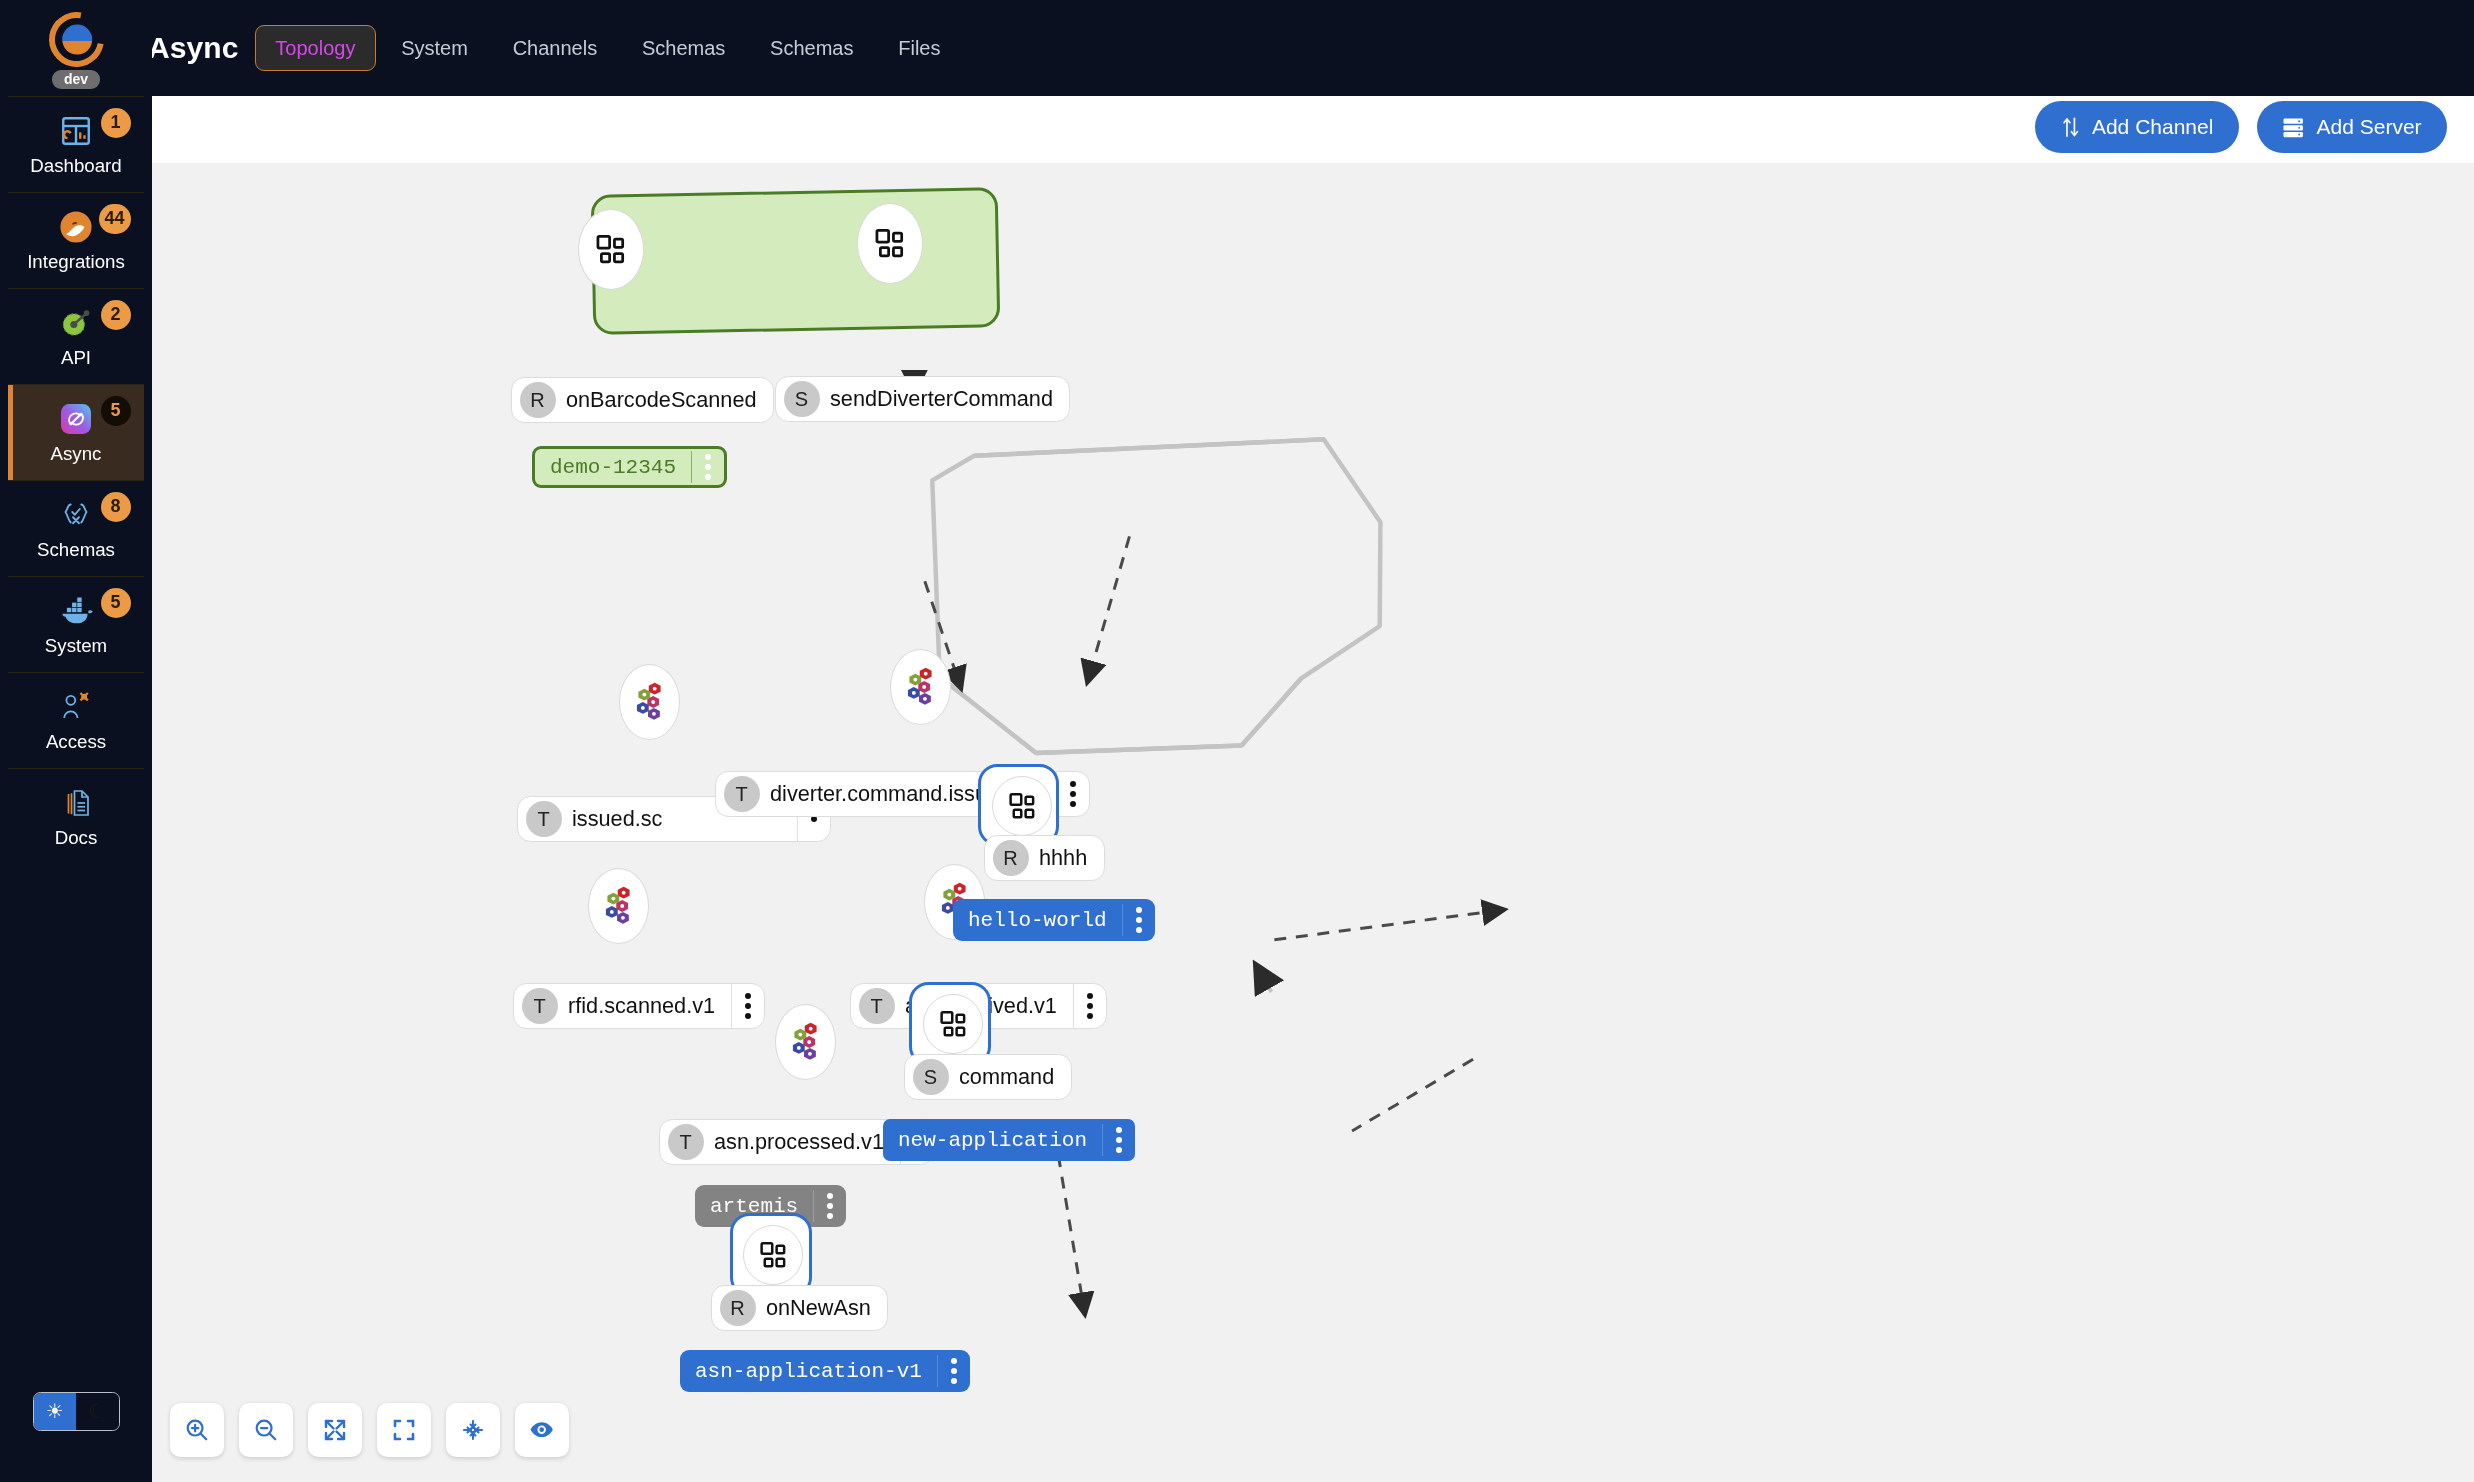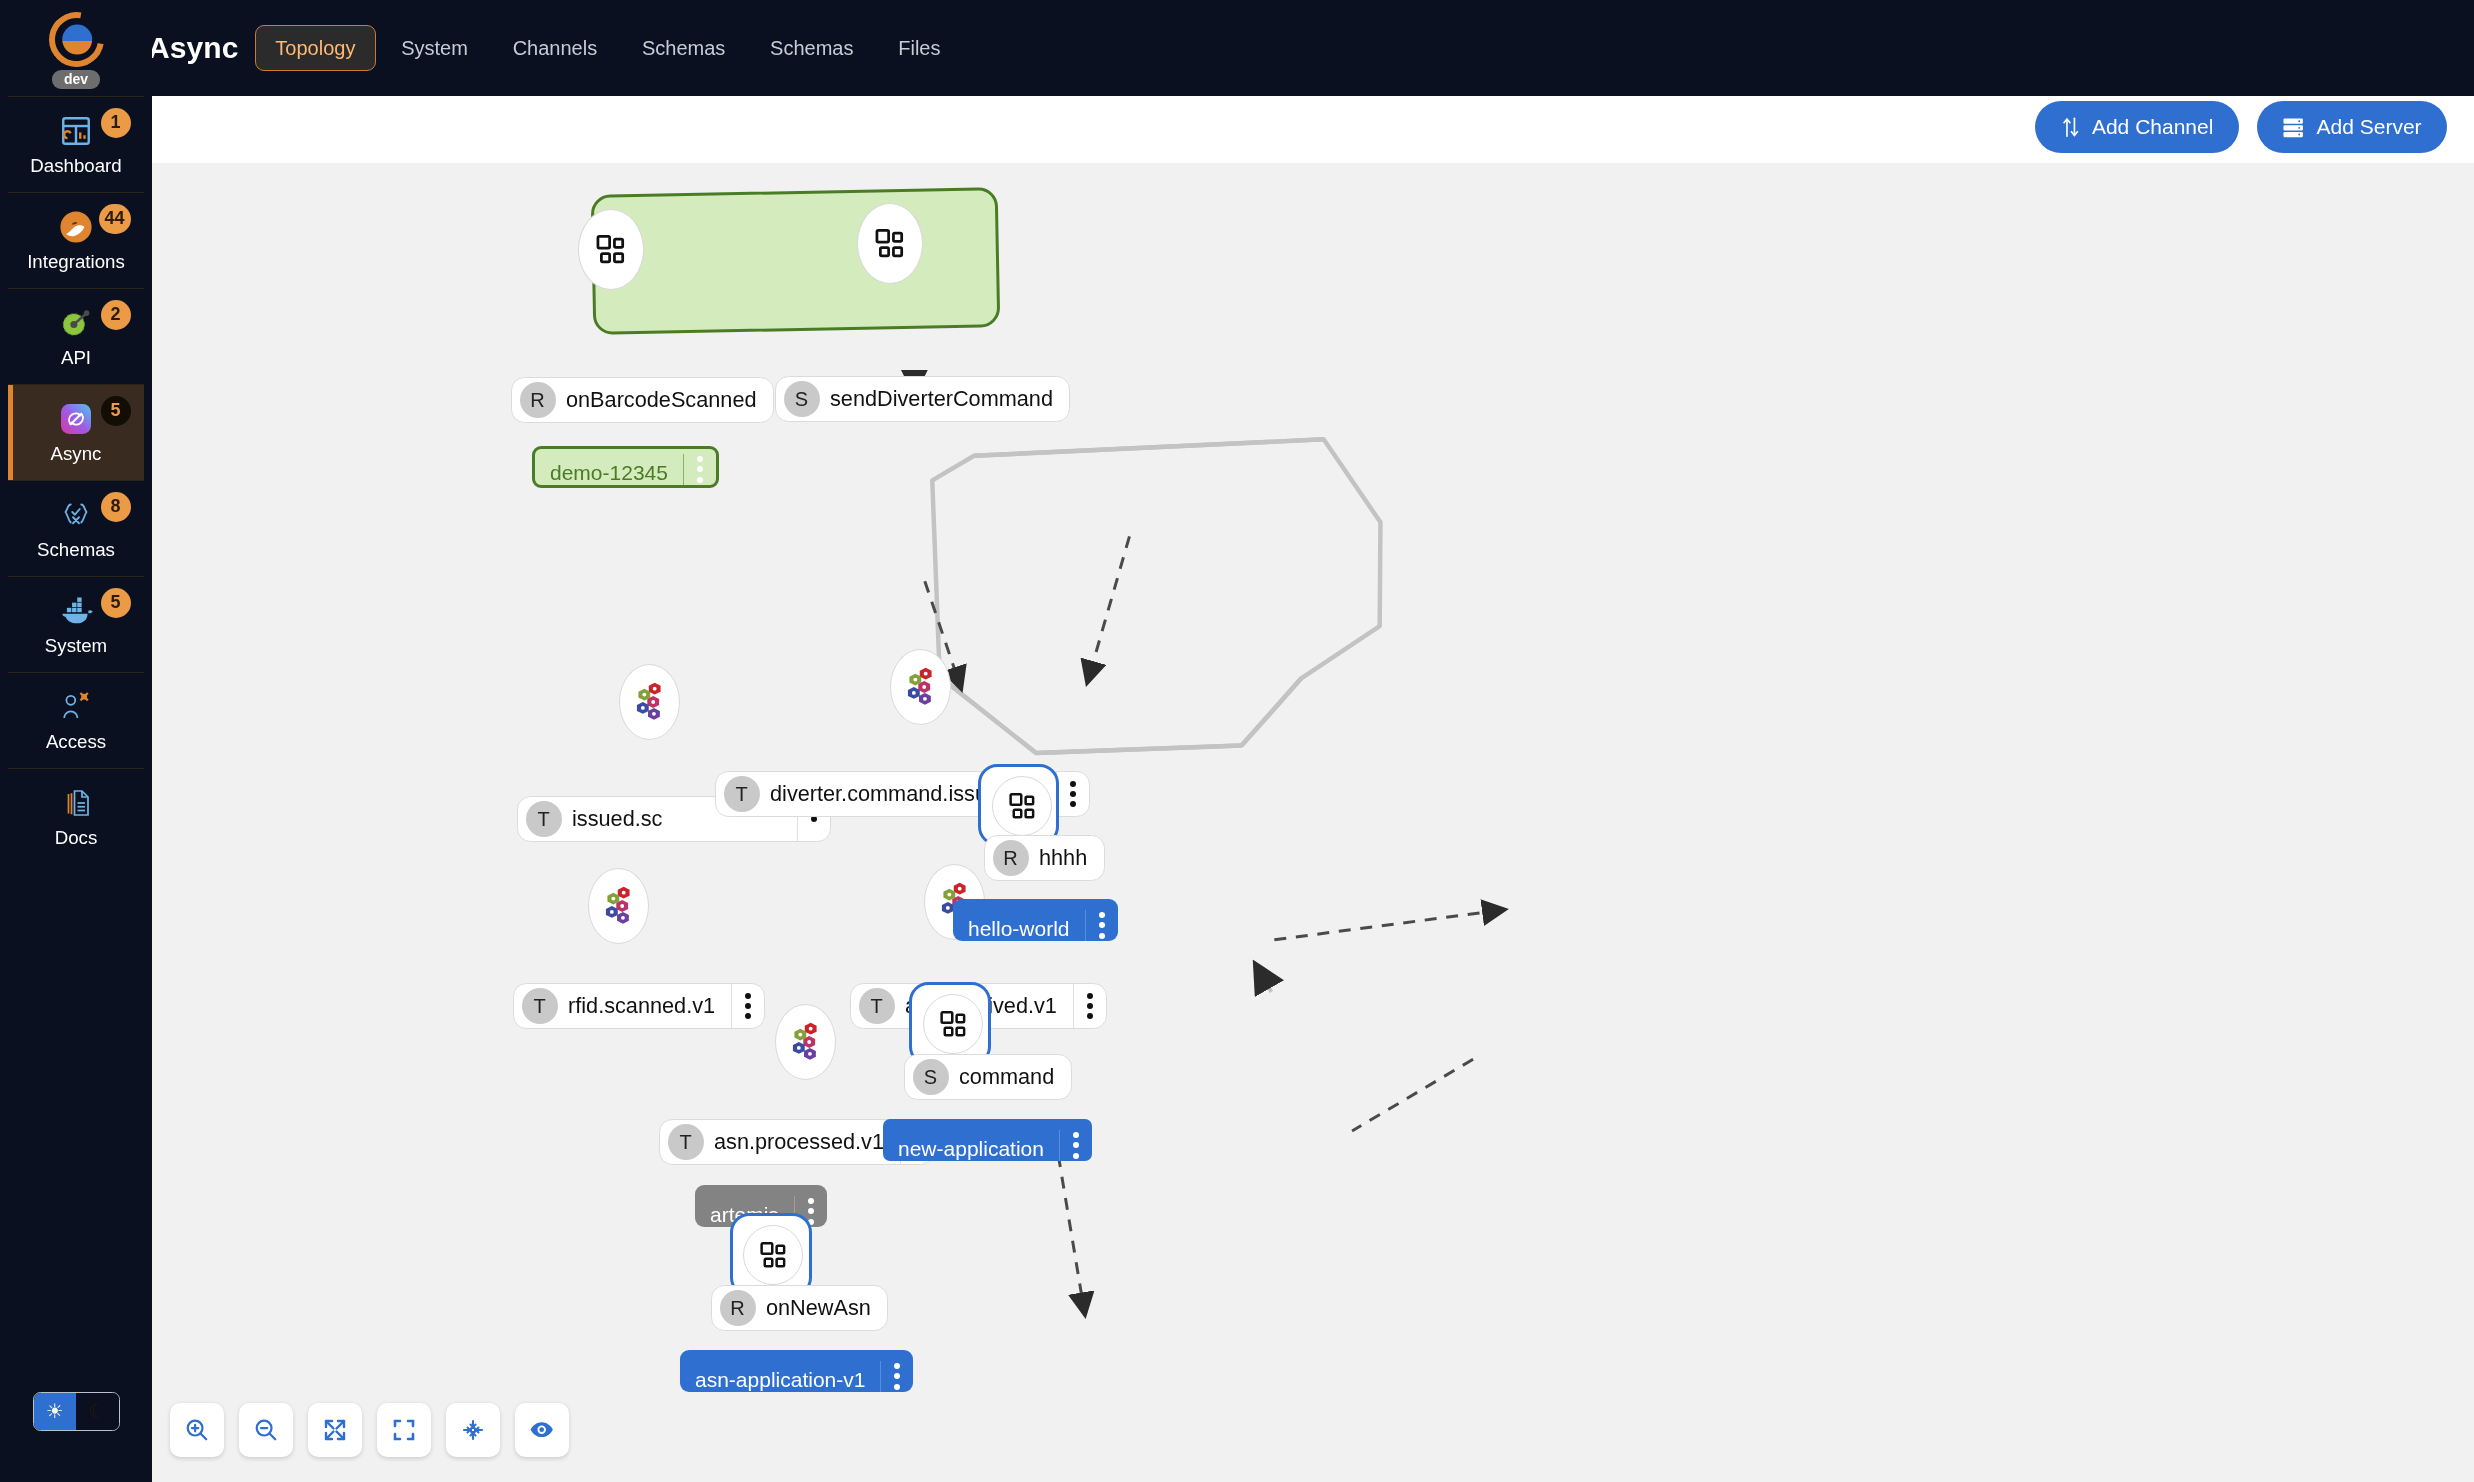--- a/index.html
+++ b/index.html
@@ -67,21 +67,21 @@
   #topbar{
     position:absolute; left:136px; top:0; right:0; height:96px;
     background:#0a1020; display:flex; align-items:center; z-index:25;
   }
   #app-title{ color:#fff; font-size:30px; font-weight:bold; margin-left:12px; letter-spacing:0.1px;}
   .tabs{ display:flex; align-items:center; margin-left:16.4px; gap:6px; }
   .tab{
     color:#c6ccd4; font-size:20px; padding:10.5px 19.4px; border-radius:9px; cursor:pointer;
     white-space:nowrap;
   }
-  .tab.active{ color:#fdba74; background:#2b2b2b; border:1.5px solid #c77b33; }
+  .tab.active{ color:#d946ef; background:#2b2b2b; border:1.5px solid #c77b33; }
 
   
   #panel{
     position:absolute; left:136px; top:91px; right:0; bottom:0;
     background:#8b5cf6; border-top-left-radius:21px; overflow:hidden;
   }
   #panel-header{
     height:72px; background:#ffffff; display:flex; align-items:center;
     justify-content:flex-end; padding-right:27px; gap:18px;
   }
@@ -121,22 +121,22 @@
   }
   .pill .ptext{ font-size:21.7px; color:#111; padding-right:16.4px; }
   .pill .kebab{
     border-left:1.5px solid #e0e0e0; width:33px; height:100%;
     display:flex; align-items:center; justify-content:center;
   }
   .kdot{ width:6px;height:6px;border-radius:50%;background:#111; display:block; margin:2.2px 0;}
   .kebab-col{ display:flex; flex-direction:column; align-items:center; }
 
   .tagpill{
-    position:absolute; display:flex; align-items:flex-end; border-radius:9px;
-    height:42px; font-size:21px; overflow:hidden;
+    position:absolute; display:flex; align-items:center; border-radius:9px;
+    height:42px; font-size:21px; overflow:hidden;font-family:Liberation Mono, monospace;
   }
   .tagpill .tp-label{ display:flex; align-items:center; padding:0 15px; }
   .tagpill .tp-kebab{ width:33px; display:flex;align-items:center;justify-content:center; }
   .tagpill.blue{ background:#2f6fd0; color:#fff; }
   .tagpill.blue .tp-kebab{ border-left:1.5px solid #5a8edb; }
   .tagpill.grey{ background:#838383; color:#fff; }
   .tagpill.grey .tp-kebab{ border-left:1.5px solid #9e9e9e; }
   .tagpill.green{ background:#d4ebbd; color:#4a7c26; border:3px solid #4a7c26; }
   .tagpill.green .tp-kebab{ border-left:1.5px solid #8ab26a; }
   .kdot-w{ width:6px;height:6px;border-radius:50%;background:#fff; display:block; margin:2.2px 0;}

